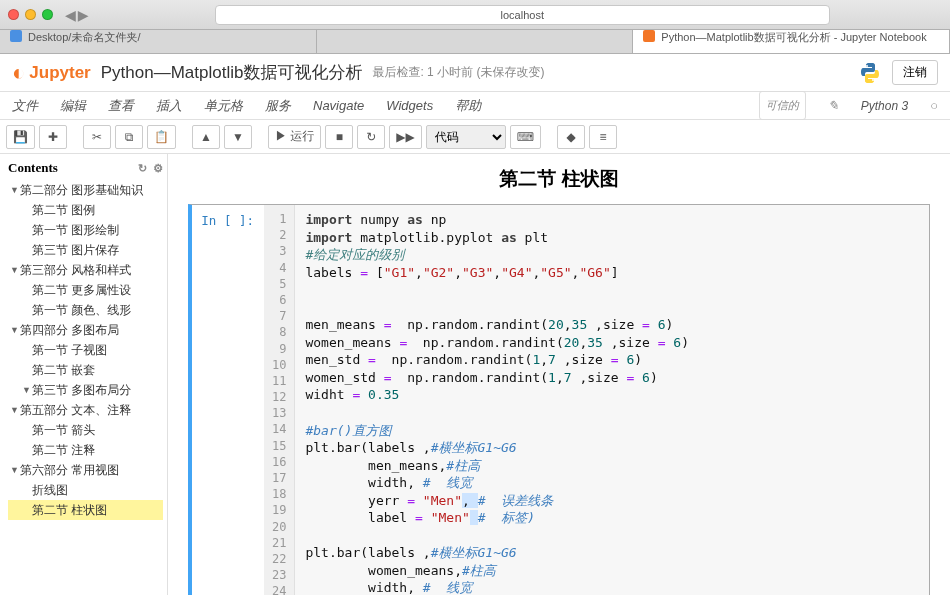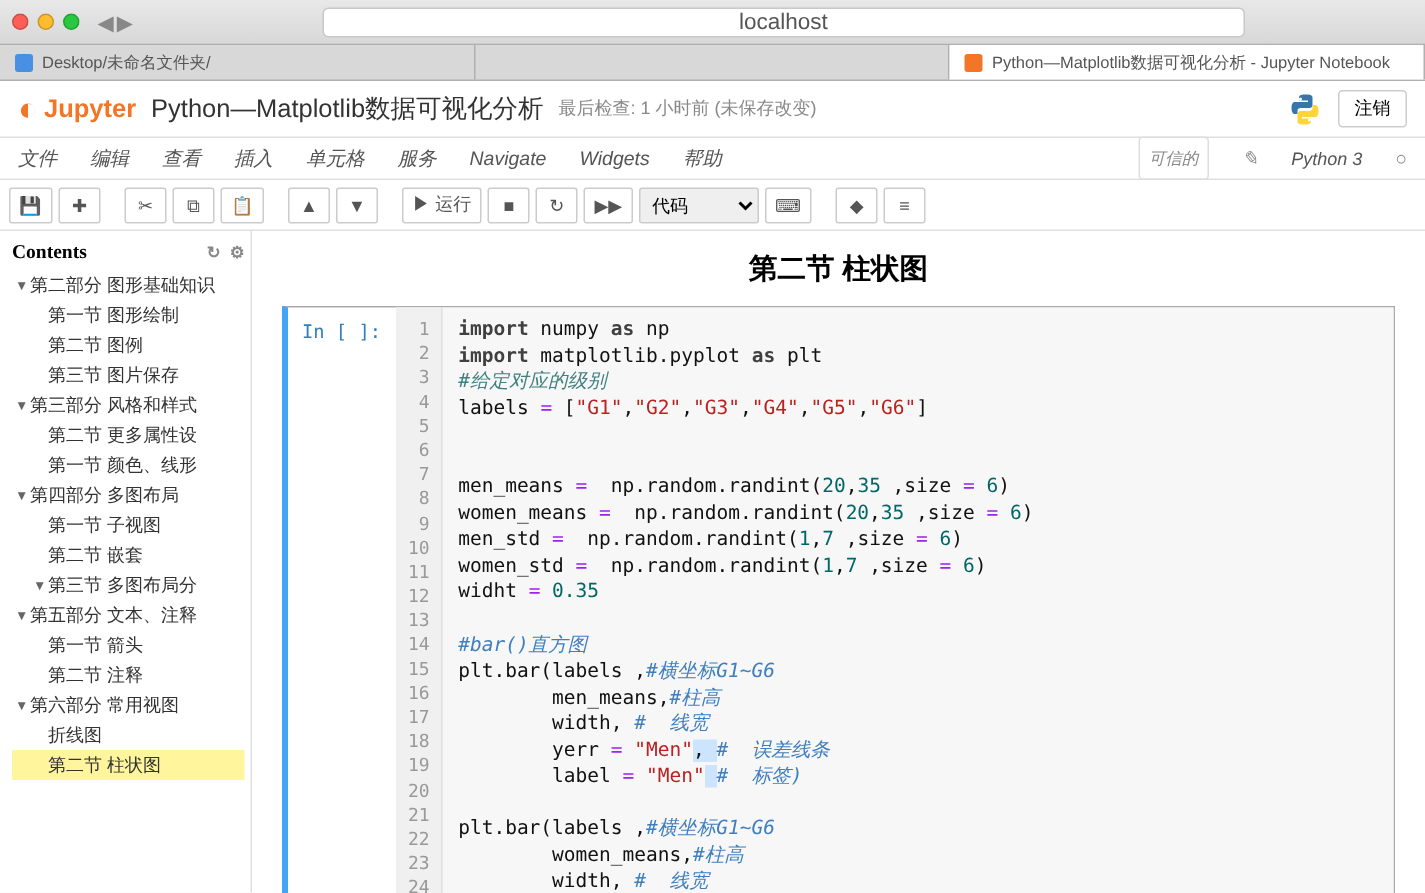--- a/index.html
+++ b/index.html
@@ -3,24 +3,24 @@
 <meta charset="utf-8">
 <style>
 * { box-sizing: border-box; margin: 0; padding: 0; }
 body { font-family: -apple-system, "Helvetica Neue", Arial, sans-serif; font-size: 13px; background: #f5f5f5; width: 950px; height: 595px; overflow: hidden; }
 
 .browser-chrome { height: 30px; background: linear-gradient(#e8e8e8,#d8d8d8); border-bottom: 1px solid #b0b0b0; display: flex; align-items: center; padding: 0 8px; gap: 6px; }
 .traffic { display: flex; gap: 6px; }
 .dot { width: 11px; height: 11px; border-radius: 50%; border: 0.5px solid rgba(0,0,0,.2); }
 .dot.r { background: #ff5f57; } .dot.y { background: #febc2e; } .dot.g { background: #28c840; }
 .nav-arrows { display: flex; gap: 2px; margin-left: 6px; color: #888; font-size: 14px; }
-.addr { flex: 1; margin: 0 112px 0 120px; height: 20px; background: #fff; border: 1px solid #c8c8c8; border-radius: 4px; display: flex; align-items: center; justify-content: center; font-size: 15px; color: #555; text-align: center; }
+.addr { flex: 1; margin: 0 112px 0 120px; height: 20px; background: #fff; border: 1px solid #c8c8c8; border-radius: 4px; display: flex; align-items: center; justify-content: center; font-size: 11px; color: #555; text-align: center; }
 
 .tabs-row { height: 24px; background: #d8d8d8; border-bottom: 1px solid #b0b0b0; display: flex; align-items: stretch; }
-.btab { flex: 1; border-right: 1px solid #b0b0b0; display: flex; align-items: center; padding: 0 10px; font-size: 11px; color: #555; gap: 6px; cursor: pointer; }
+.btab { flex: 1; border-right: 1px solid #b0b0b0; display: flex; padding: 0 10px; font-size: 11px; color: #555; gap: 6px; cursor: pointer; }
 .btab.active { background: #fff; }
 .favicon { width: 12px; height: 12px; border-radius: 2px; }
 .fav-blue { background: #4a90e2; }
 .fav-or { background: #f37626; }
 
 .header { height: 38px; background: #fff; border-bottom: 1px solid #e0e0e0; display: flex; align-items: center; padding: 0 12px; gap: 10px; }
 .logo { display: flex; align-items: center; gap: 4px; font-size: 17px; color: #888; }
 .logo .j { color: #f37626; font-weight: bold; }
 .title-txt { font-size: 17px; color: #333; }
 .meta { font-size: 12px; color: #888; }
@@ -154,22 +154,22 @@
   <div class="sidebar">
     <div class="sb-head">
       <span>Contents</span>
       <span class="sb-icons">
           <span>↻</span>
           <span>⚙</span>
         </span>
     </div>
     <div id="toc-list">
         <div class="sb-item lvl1"><span class="sb-caret">▼</span>第二部分 图形基础知识</div>
+        <div class="sb-item lvl2"><span class="sb-caret"></span>第二节 图例</div>
         <div class="sb-item lvl2"><span class="sb-caret"></span>第一节 图形绘制</div>
-        <div class="sb-item lvl2"><span class="sb-caret"></span>第二节 图例</div>
         <div class="sb-item lvl2"><span class="sb-caret"></span>第三节 图片保存</div>
         <div class="sb-item lvl1"><span class="sb-caret">▼</span>第三部分 风格和样式</div>
         <div class="sb-item lvl2"><span class="sb-caret"></span>第二节 更多属性设</div>
         <div class="sb-item lvl2"><span class="sb-caret"></span>第一节 颜色、线形</div>
         <div class="sb-item lvl1"><span class="sb-caret">▼</span>第四部分 多图布局</div>
         <div class="sb-item lvl2"><span class="sb-caret"></span>第一节 子视图</div>
         <div class="sb-item lvl2"><span class="sb-caret"></span>第二节 嵌套</div>
         <div class="sb-item lvl2"><span class="sb-caret">▼</span>第三节 多图布局分</div>
         <div class="sb-item lvl1"><span class="sb-caret">▼</span>第五部分 文本、注释</div>
         <div class="sb-item lvl2"><span class="sb-caret"></span>第一节 箭头</div>

